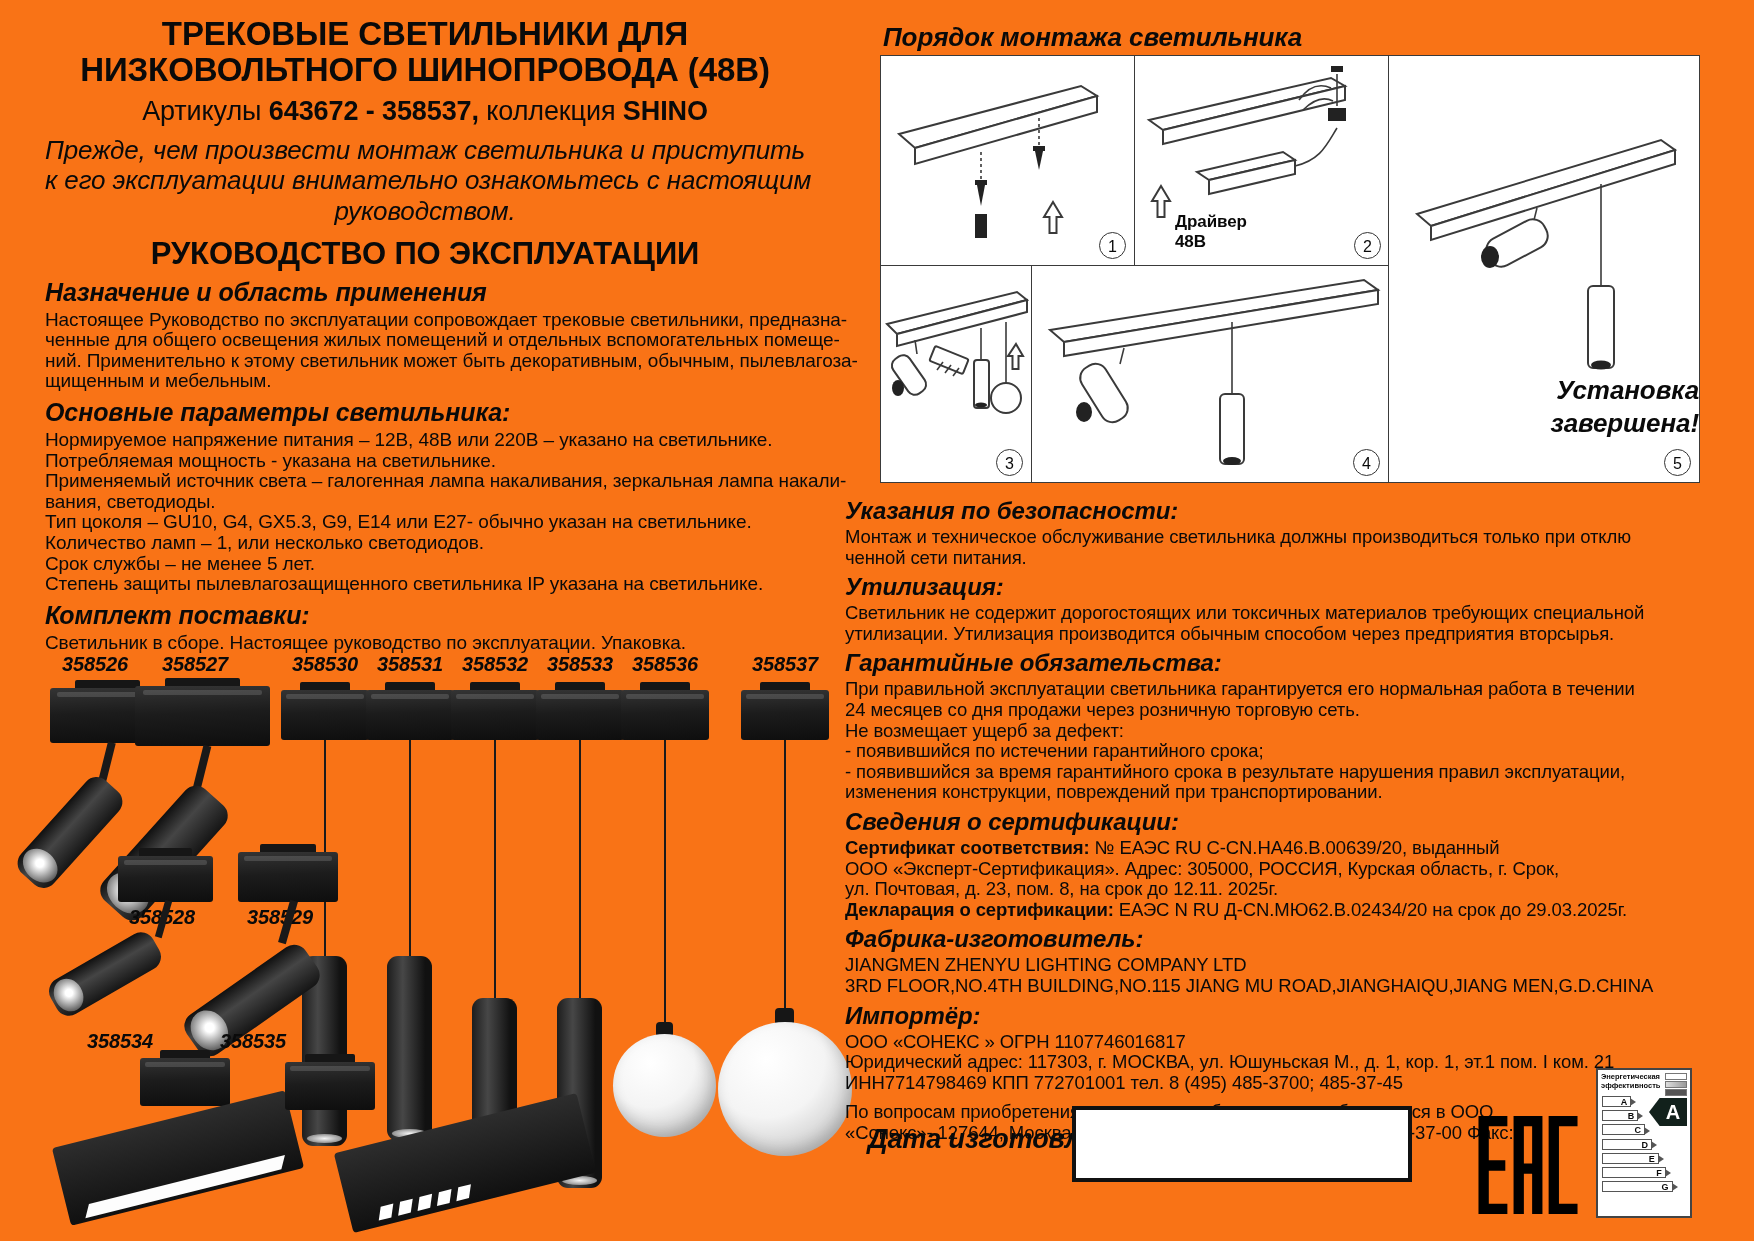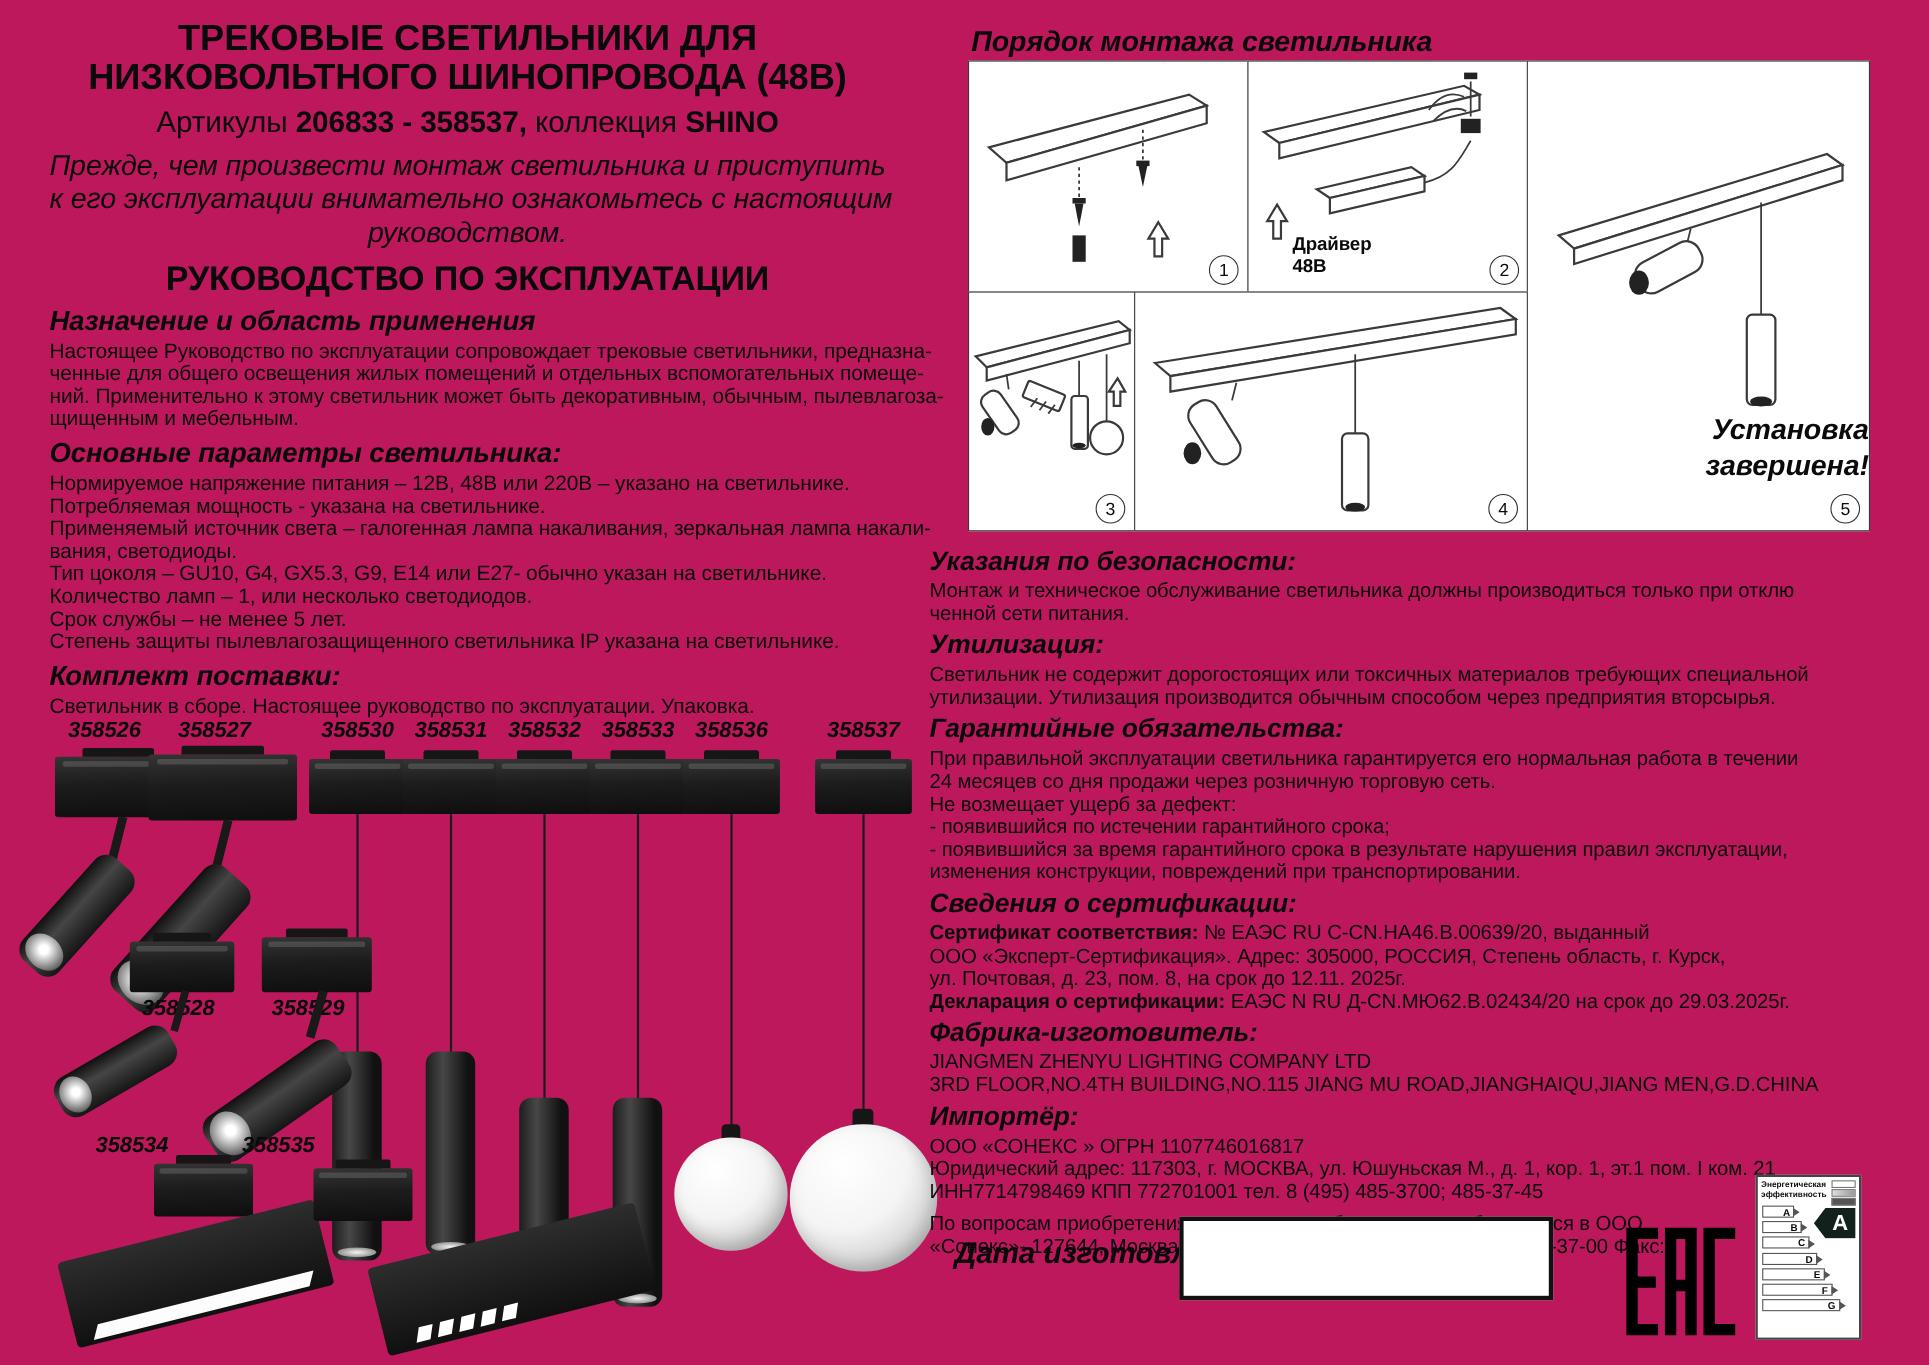--- a/index.html
+++ b/index.html
@@ -1,16 +1,16 @@
 <!DOCTYPE html>
 <html><head>
 <meta charset="utf-8">
 <style>
   html,body{margin:0;padding:0;background:#888;}
-  .page{position:relative;width:1754px;height:1241px;background:#be185d;overflow:hidden;
+  .page{position:relative;width:1754px;height:1241px;background:#f97316;overflow:hidden;
         font-family:"Liberation Sans",sans-serif;color:#0a0a0a;letter-spacing:-0.1px;}
   .ln{white-space:nowrap;}
   
   .col-left{position:absolute;left:45px;top:16px;width:760px;}
   .doc-title{font-size:33px;font-weight:700;line-height:1.1;text-align:center;}
   .articles{margin-top:7px;font-size:27px;text-align:center;}
   .articles b{font-weight:700;}
   .intro{margin-top:8px;font-size:26px;font-style:italic;line-height:1.18;text-align:center;}
   .manual{margin-top:9px;font-size:31px;font-weight:700;text-align:center;}
   .h1{font-size:25px;font-weight:700;font-style:italic;margin-top:6px;margin-bottom:3px;}
@@ -82,21 +82,21 @@
 </head>
 <body>
 
 <div class="page">
 
   <div class="col-left">
     <div class="doc-title">
       <div class="ln">ТРЕКОВЫЕ СВЕТИЛЬНИКИ ДЛЯ</div>
       <div class="ln">НИЗКОВОЛЬТНОГО ШИНОПРОВОДА (48В)</div>
     </div>
-    <div class="articles"><span>Артикулы </span><b>206833 - 358537,</b><span> коллекция </span><b>SHINO</b></div>
+    <div class="articles"><span>Артикулы </span><b>643672 - 358537,</b><span> коллекция </span><b>SHINO</b></div>
     <div class="intro">
       <div class="ln">Прежде, чем произвести монтаж светильника и приступить</div>
       <div class="ln">к его эксплуатации внимательно ознакомьтесь с настоящим</div>
       <div class="ln">руководством.</div>
     </div>
     <div class="manual">РУКОВОДСТВО ПО ЭКСПЛУАТАЦИИ</div>
 
     <div>
       <div class="h1">Назначение и область применения</div>
       <div class="body19">
@@ -335,21 +335,21 @@
         <div class="ln">Не возмещает ущерб за дефект:</div>
         <div class="ln">- появившийся по истечении гарантийного срока;</div>
         <div class="ln">- появившийся за время гарантийного срока в результате нарушения правил эксплуатации,</div>
         <div class="ln">изменения конструкции, повреждений при транспортировании.</div>
       </div>
     </div>
     <div>
       <div class="h2">Сведения о сертификации:</div>
       <div class="body18">
         <div class="ln"><b>Сертификат соответствия:</b><span> № ЕАЭС RU C-CN.НА46.В.00639/20, выданный</span></div>
-        <div class="ln">ООО «Эксперт-Сертификация». Адрес: 305000, РОССИЯ, Степень область, г. Курск,</div>
+        <div class="ln">ООО «Эксперт-Сертификация». Адрес: 305000, РОССИЯ, Курская область, г. Срок,</div>
         <div class="ln">ул. Почтовая, д. 23, пом. 8, на срок до 12.11. 2025г.</div>
         <div class="ln"><b>Декларация о сертификации:</b><span> ЕАЭС N RU Д-CN.МЮ62.В.02434/20 на срок до 29.03.2025г.</span></div>
       </div>
     </div>
     <div>
       <div class="h2">Фабрика-изготовитель:</div>
       <div class="body18">
         <div class="ln">JIANGMEN ZHENYU LIGHTING COMPANY LTD</div>
         <div class="ln">3RD FLOOR,NO.4TH BUILDING,NO.115 JIANG MU ROAD,JIANGHAIQU,JIANG MEN,G.D.CHINA</div>
       </div>

